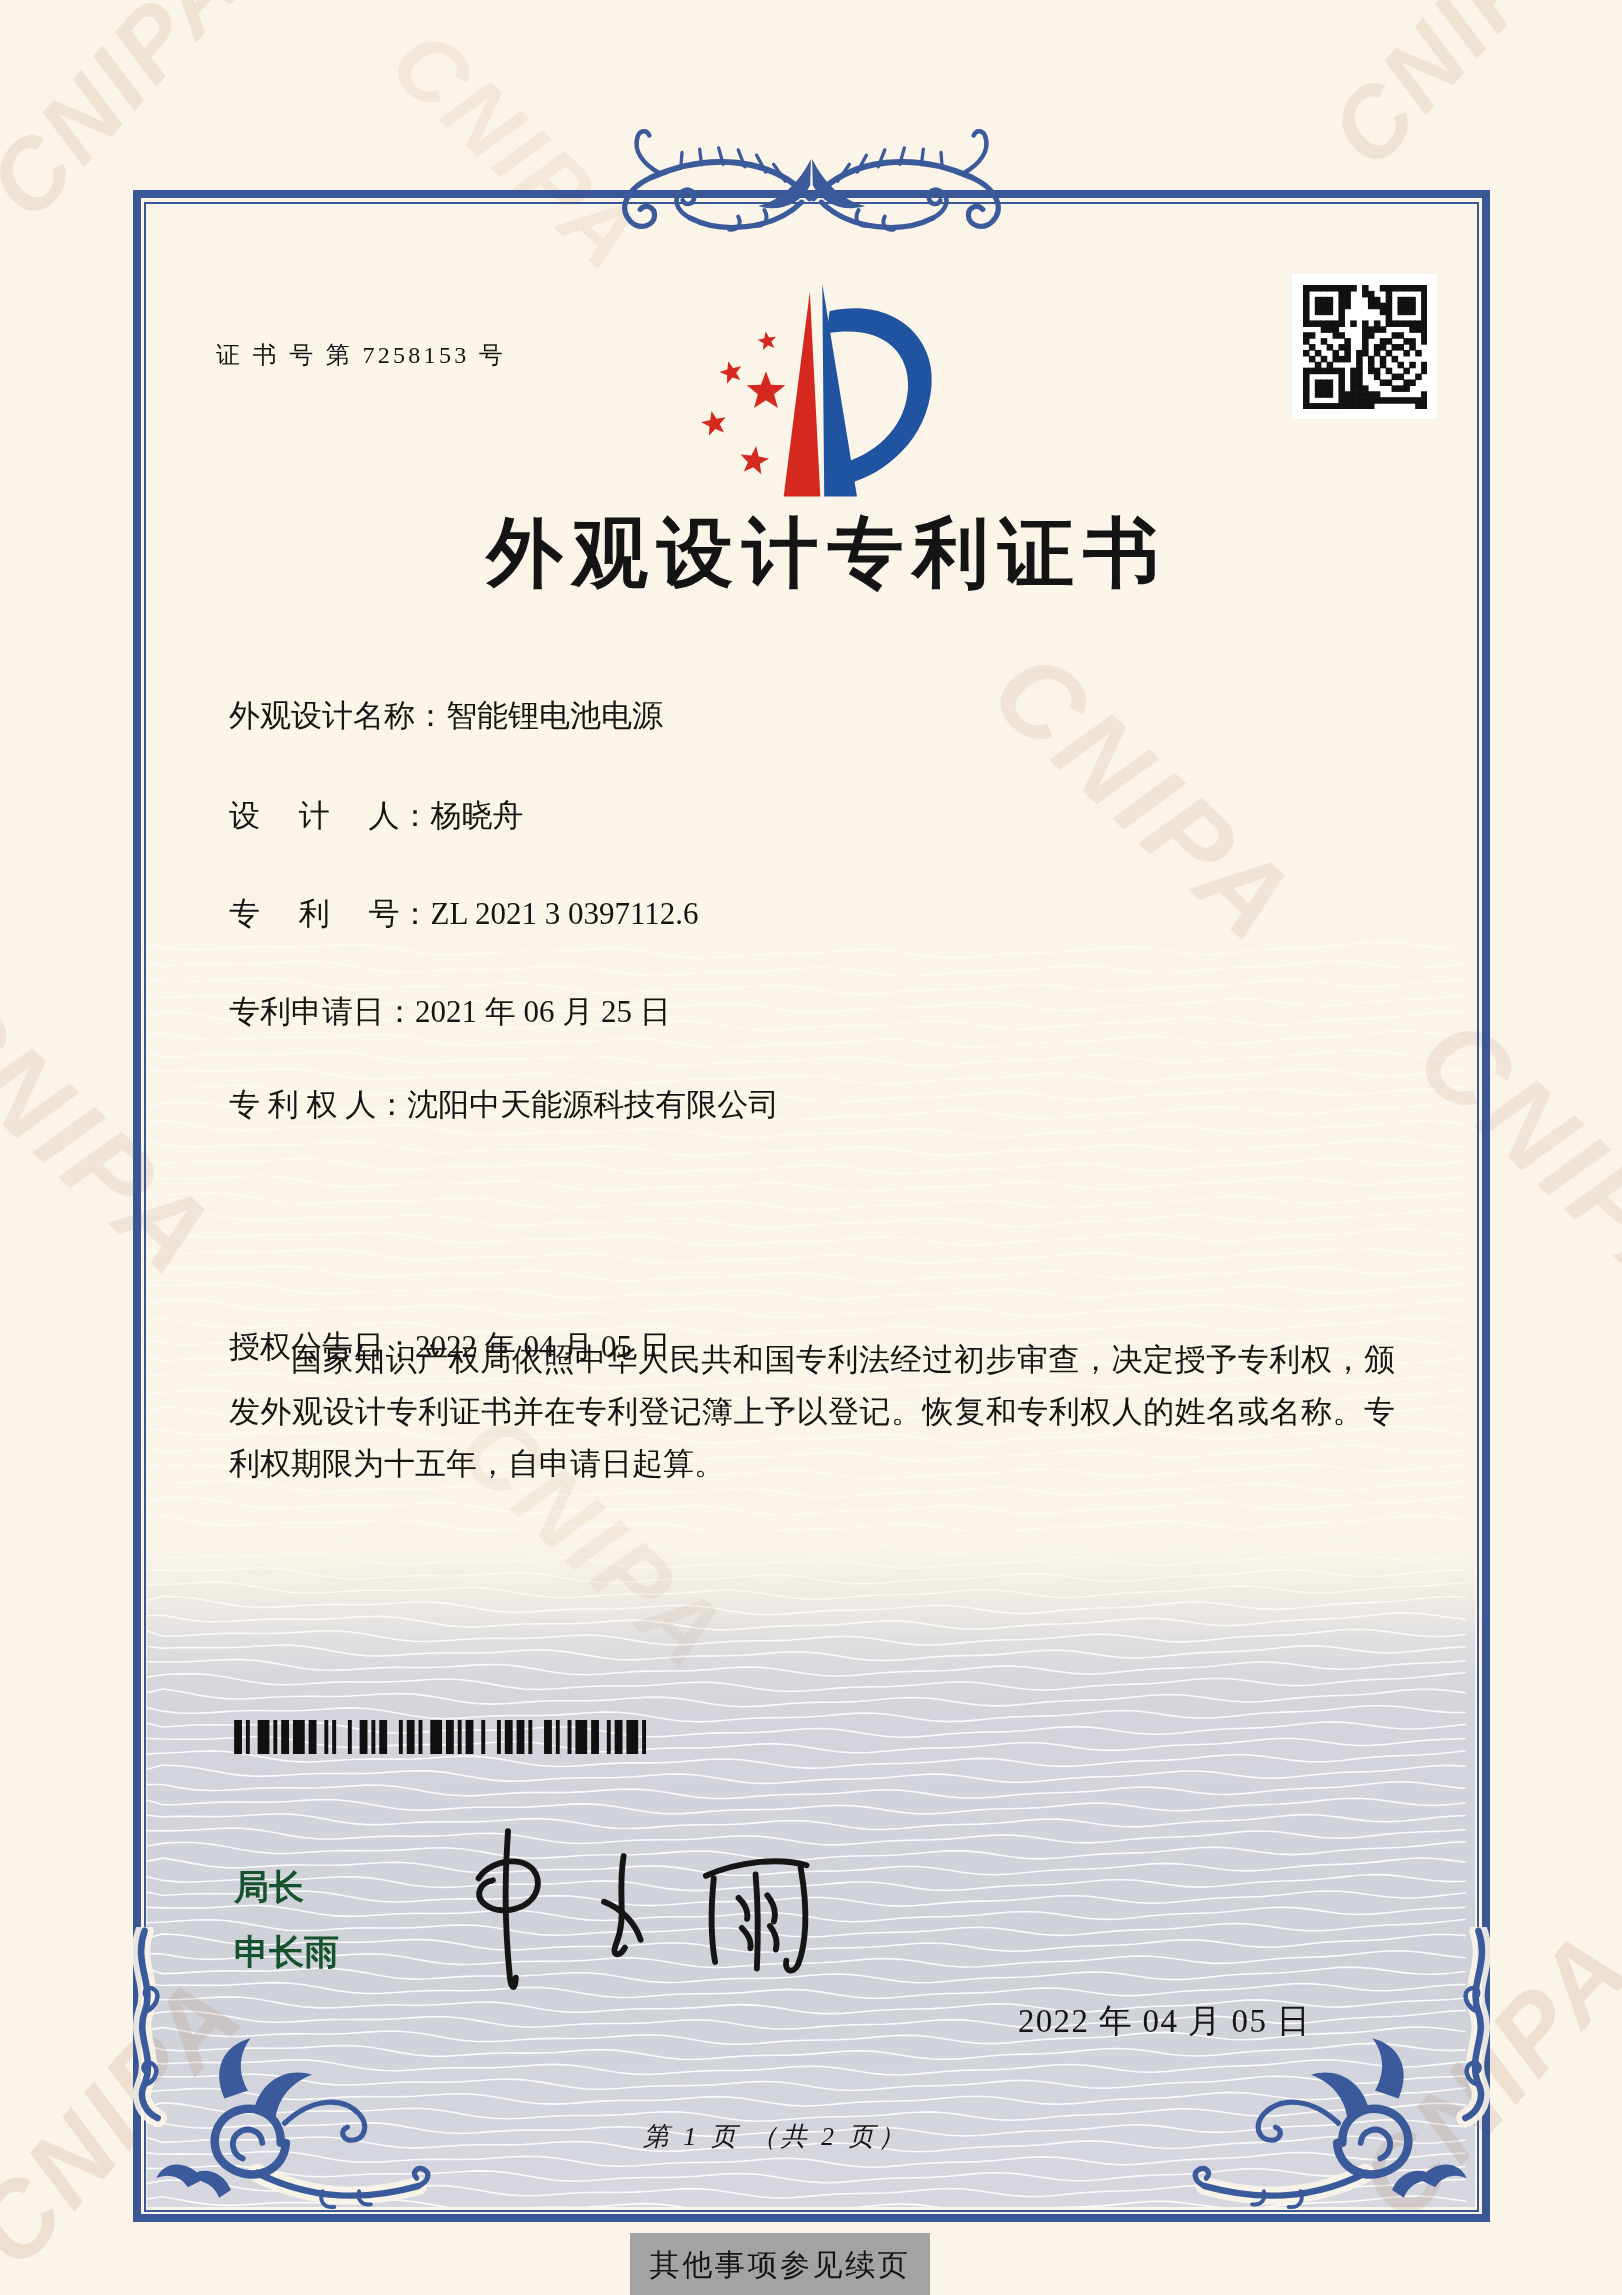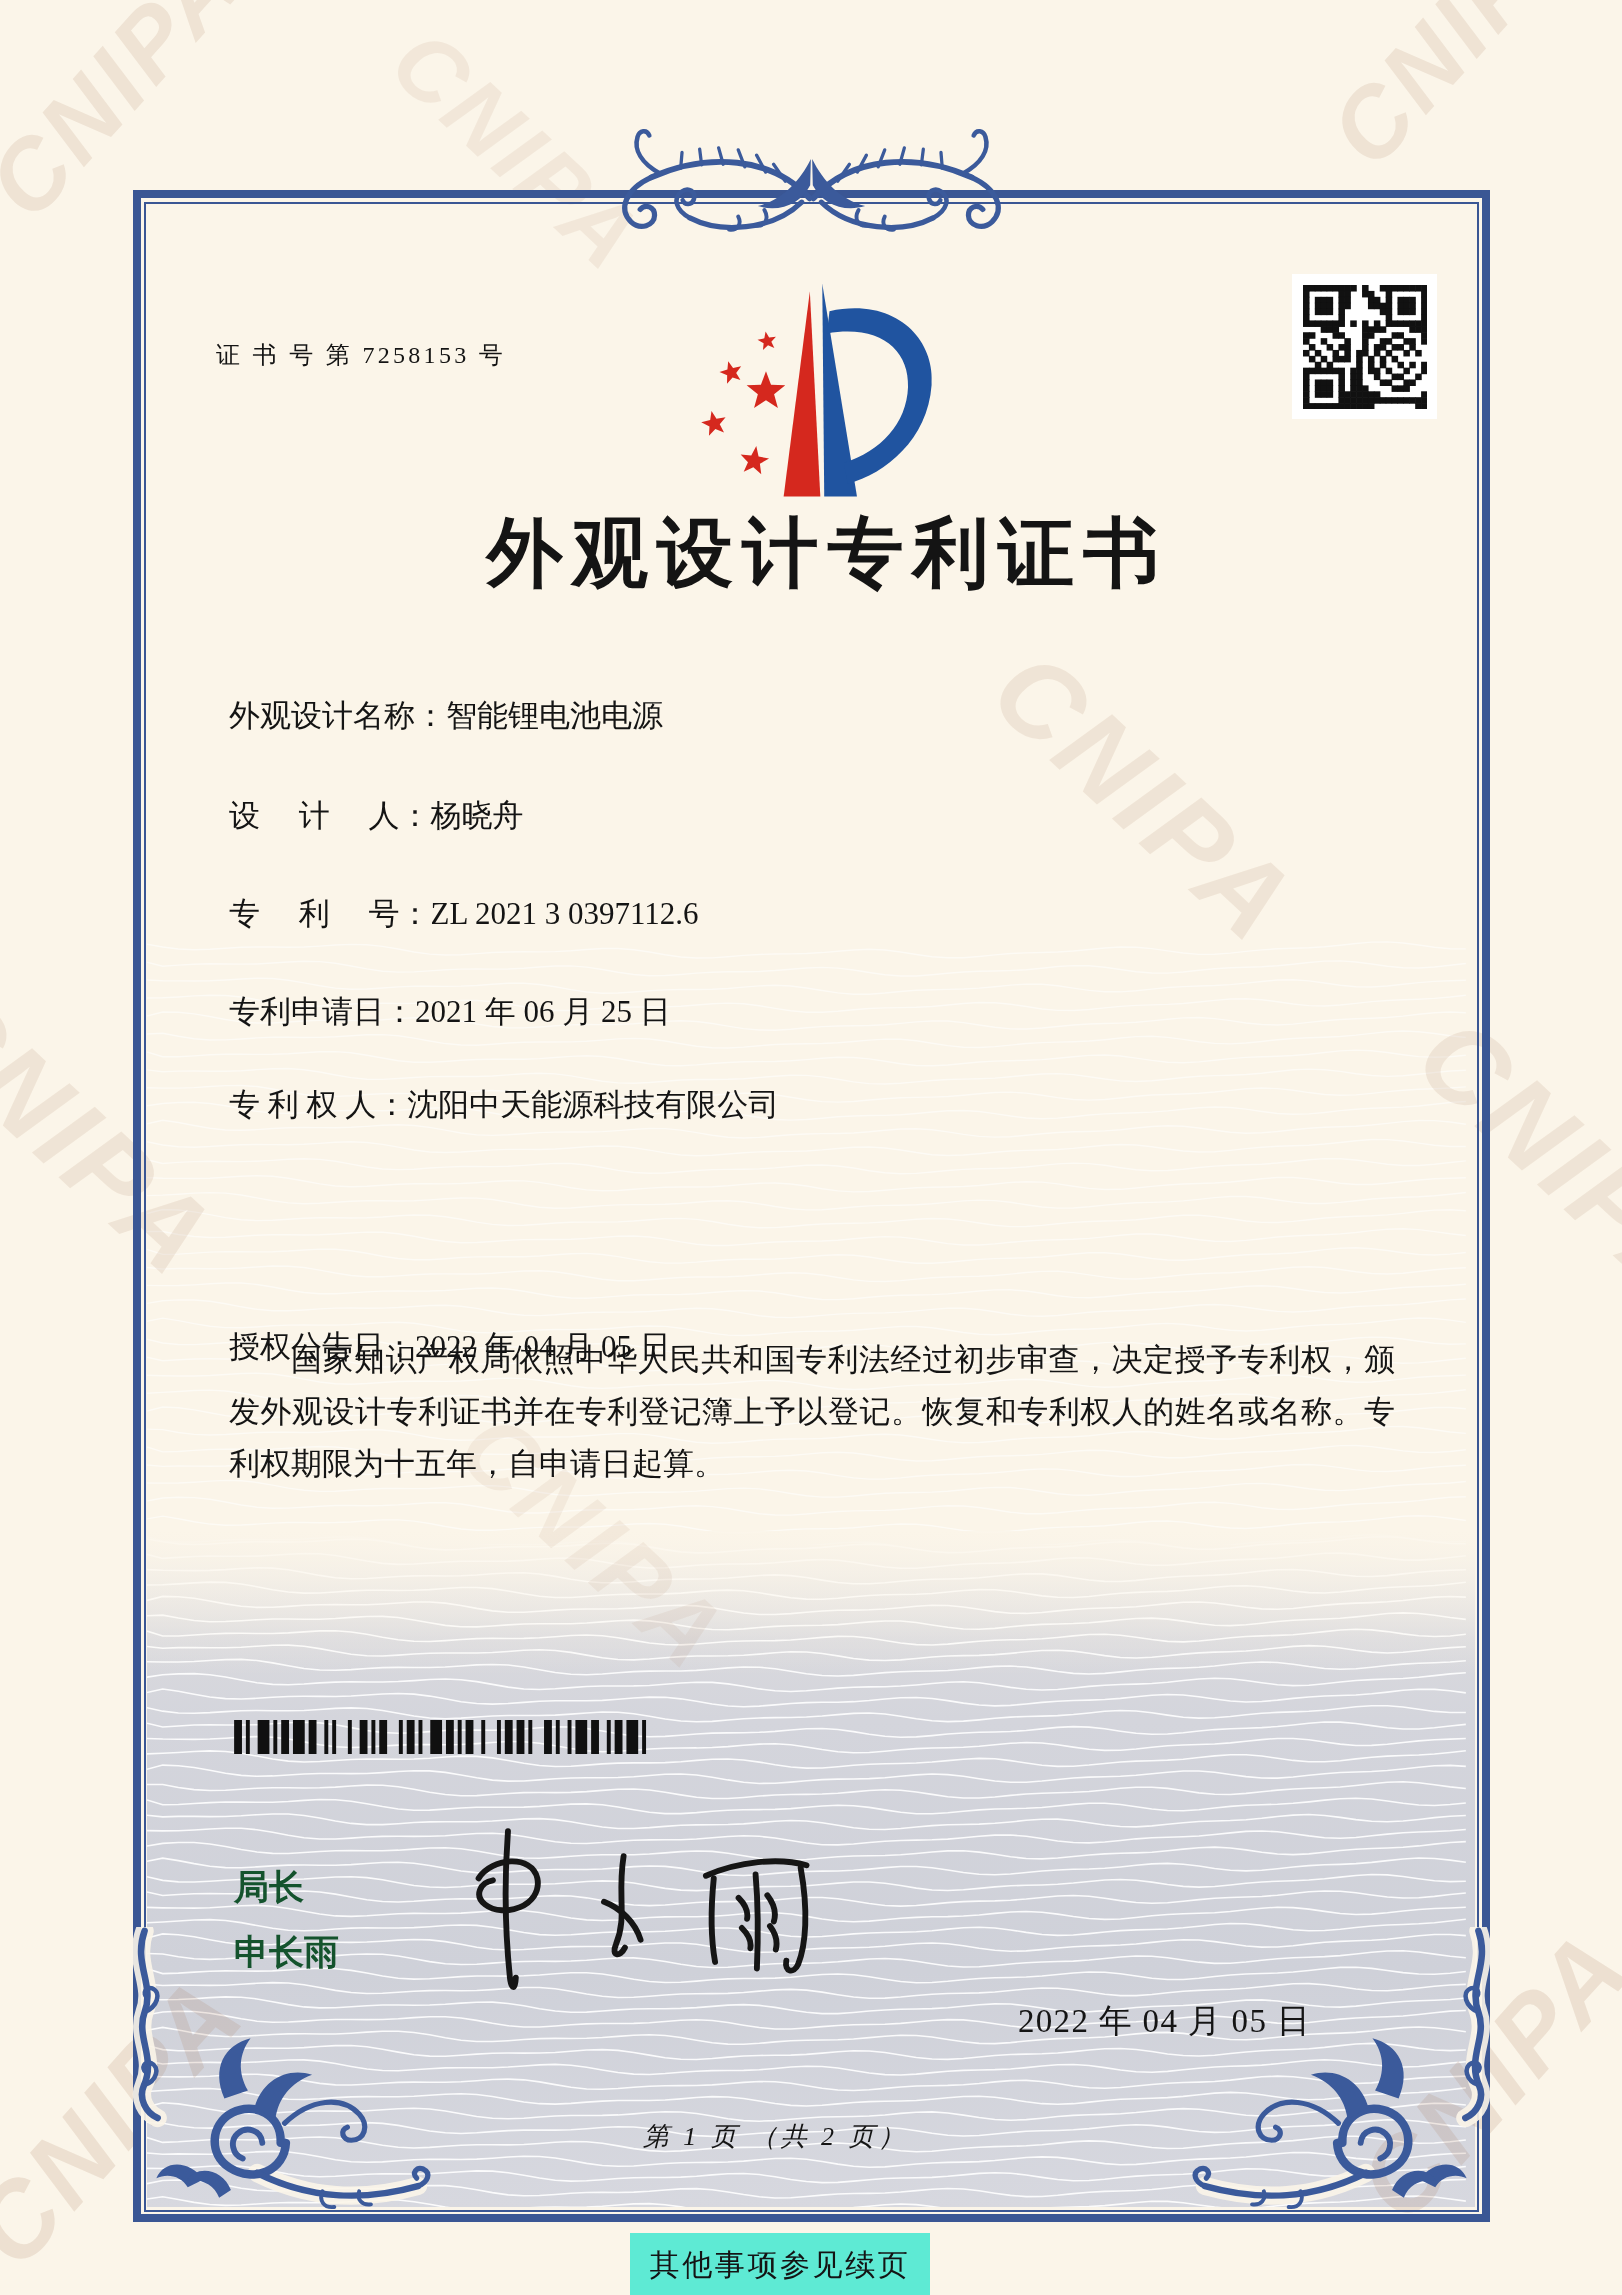--- a/index.html
+++ b/index.html
@@ -76,21 +76,21 @@
     font-family:"Liberation Sans", sans-serif; font-weight:bold; font-size:35px; color:#14532d;
   }
   .signature-svg{position:absolute; left:452px; top:1813px; z-index:7;}
   .issue-date{position:absolute; left:1018px; top:1999px; z-index:7; font-size:33px; letter-spacing:1.3px;}
   .page-info{
     position:absolute; left:0; top:2119px; width:1551px; z-index:7;
     text-align:center; font-size:26px; letter-spacing:3.9px;font-style:italic;
   }
   .cont-box{
     position:absolute; left:630px; top:2233px; width:300px; height:63px; z-index:7;
-    background:#5eead4; text-align:center; line-height:63px; font-size:30px; letter-spacing:2.6px;
+    background:#a3a3a3; text-align:center; line-height:63px; font-size:30px; letter-spacing:2.6px;
   }
 </style>
 </head>
 <body>
 
 <div class="page">
 
   <svg class="faint-waves" id="faintWaves" width="1328" height="609" viewBox="0 0 2030 930">
       <path d="M0 12.0 L24 16.4 L48 19.5 L72 20.5 L96 19.8 L120 18.2 L144 16.8 L168 16.3 L192 16.4 L216 16.7 L240 16.3 L264 15.0 L288 13.3 L312 12.3 L336 12.8 L360 15.4 L384 19.5 L408 23.9 L432 27.2 L456 28.7 L480 28.2 L504 26.5 L528 24.9 L552 23.9 L576 23.7 L600 23.8 L624 23.4 L648 22.2 L672 20.3 L696 18.7 L720 18.6 L744 20.5 L768 24.1 L792 28.3 L816 31.7 L840 33.3 L864 33.0 L888 31.2 L912 29.2 L936 27.7 L960 27.1 L984 26.9 L1008 26.4 L1032 24.9 L1056 22.8 L1080 20.8 L1104 19.9 L1128 21.0 L1152 23.9 L1176 27.8 L1200 31.2 L1224 32.9 L1248 32.7 L1272 30.8 L1296 28.4 L1320 26.4 L1344 25.3 L1368 24.8 L1392 24.1 L1416 22.6 L1440 20.2 L1464 17.8 L1488 16.3 L1512 16.6 L1536 18.8 L1560 22.3 L1584 25.6 L1608 27.6 L1632 27.5 L1656 25.7 L1680 23.0 L1704 20.7 L1728 19.1 L1752 18.3 L1776 17.4 L1800 15.9 L1824 13.6 L1848 10.9 L1872 8.9 L1896 8.5 L1920 10.2 L1944 13.4 L1968 16.7 L1992 19.0 L2016 19.2" fill="none" stroke="rgba(255,255,255,0.55)" stroke-width="2.2"></path>
       <path d="M0 39.5 L24 45.7 L48 44.1 L72 42.7 L96 42.1 L120 42.3 L144 42.5 L168 42.2 L192 40.9 L216 39.3 L240 38.2 L264 38.7 L288 41.3 L312 45.4 L336 49.8 L360 53.3 L384 54.8 L408 54.4 L432 52.8 L456 51.1 L480 50.2 L504 50.1 L528 50.2 L552 49.9 L576 48.7 L600 46.9 L624 45.4 L648 45.2 L672 47.1 L696 50.7 L720 54.9 L744 58.5 L768 60.2 L792 60.0 L816 58.3 L840 56.3 L864 54.9 L888 54.3 L912 54.2 L936 53.7 L960 52.4 L984 50.4 L1008 48.4 L1032 47.5 L1056 48.6 L1080 51.5 L1104 55.4 L1128 58.9 L1152 60.8 L1176 60.7 L1200 58.9 L1224 56.6 L1248 54.6 L1272 53.5 L1296 53.0 L1320 52.4 L1344 51.0 L1368 48.7 L1392 46.3 L1416 44.8 L1440 45.1 L1464 47.3 L1488 50.8 L1512 54.2 L1536 56.2 L1560 56.3 L1584 54.5 L1608 51.9 L1632 49.6 L1656 48.0 L1680 47.2 L1704 46.4 L1728 45.0 L1752 42.6 L1776 40.0 L1800 37.9 L1824 37.6 L1848 39.2 L1872 42.3 L1896 45.7 L1920 48.0 L1944 48.4 L1968 46.8 L1992 44.2 L2016 41.6" fill="none" stroke="rgba(255,255,255,0.55)" stroke-width="2.2"></path>

